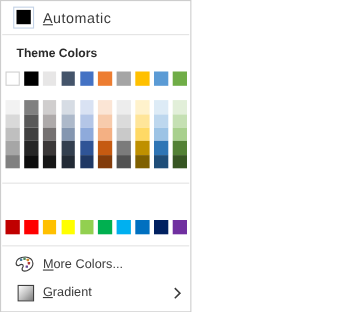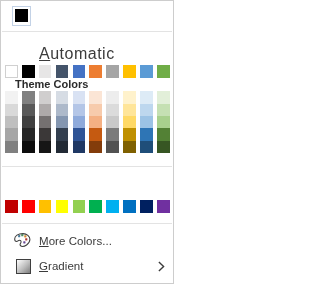--- a/index.html
+++ b/index.html
@@ -7,30 +7,30 @@
        -webkit-font-smoothing:antialiased;}
   .menu{position:absolute;left:0;top:0;width:174px;height:284px;background:#fff;
         border:1px solid #cdcdcd;box-sizing:border-box;overflow:hidden;}
 
   
   .auto-row{position:absolute;left:0;top:0;right:0;height:30px;}
   .auto-sw{position:absolute;left:11px;top:5px;width:19px;height:19.5px;
            border:1px solid #c3d2e6;background:#fff;box-sizing:border-box;
            display:flex;align-items:center;justify-content:center;}
   .auto-sw i{display:block;width:12.5px;height:13px;background:#000;}
-  .auto-label{position:absolute;left:38px;top:8px;font-size:16px;
-              letter-spacing:0.5px;color:#3b3b3b;white-space:nowrap;margin-top:36px;}
+  .auto-label{position:absolute;left:38px;top:8px;font-size:13px;
+              letter-spacing:0.5px;color:#3b3b3b;white-space:nowrap;}
   .auto-label u{text-decoration:underline;}
 
   
   .sepline{position:absolute;left:1px;right:1px;height:1px;background:#e3e3e3;}
 
   
   .sect{position:absolute;left:14px;font-size:11px;font-weight:bold;
-        color:#2b2b2b;white-space:nowrap;margin-top:35px;}
+        color:#2b2b2b;white-space:nowrap;}
 
   
   .swrow{position:absolute;display:flex;}
   .sw{width:12.7px;height:13.2px;margin-right:4.2px;box-sizing:border-box;}
   .tintcol{width:12.7px;margin-right:4.2px;}
   .tintcol div{height:12.4px;}
 
   
   .mrow{position:absolute;left:0;right:0;height:22px;}
   .picon{position:absolute;left:13px;top:-1px;width:18px;height:18px;line-height:0;}

